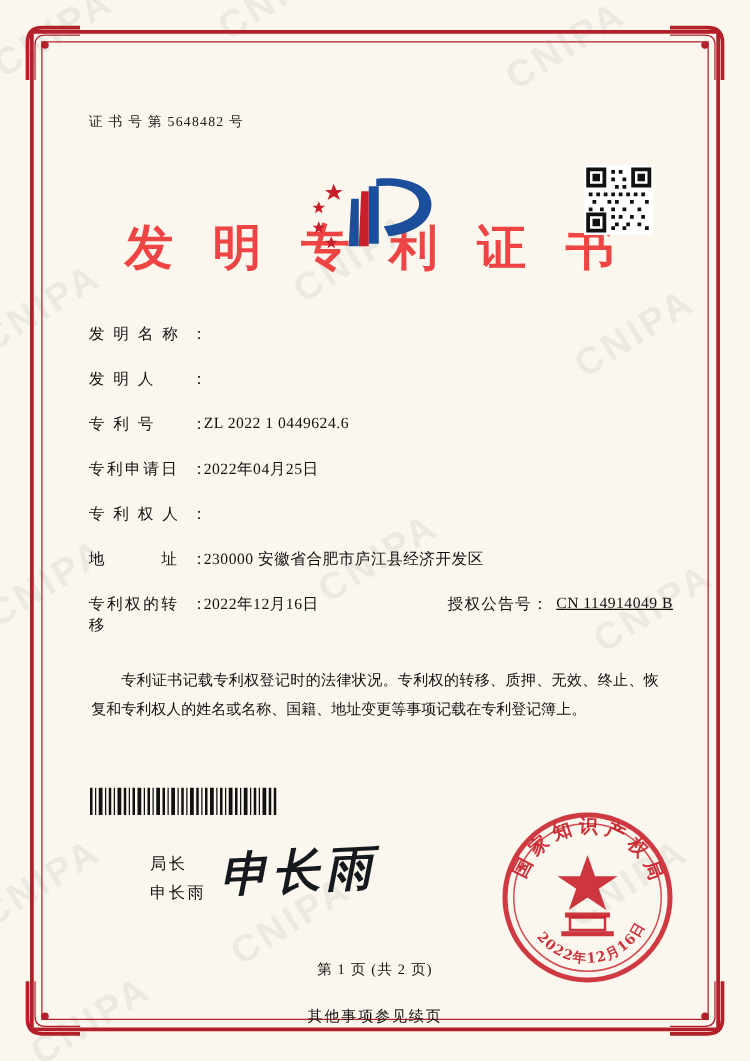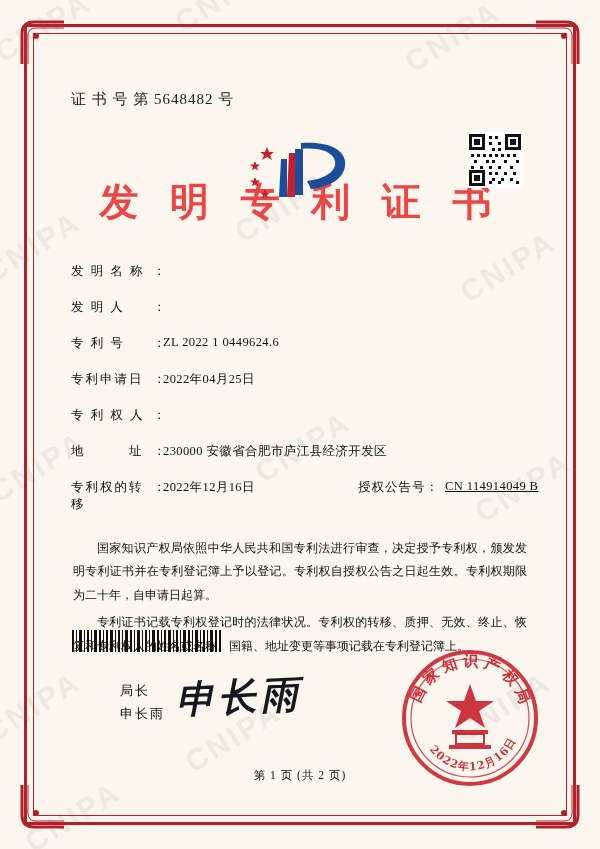--- a/index.html
+++ b/index.html
@@ -60,21 +60,21 @@
   .corner.br { right: 20px; bottom: 20px; transform: scale(-1,-1); }
 
   .content {
     position: absolute;
     left: 55px;
     top: 60px;
     width: 490px;
   }
 
   .cert-no {
-    font-size: 15px;
+    font-size: 11px;
     color: #1a1a1a;
     letter-spacing: 1px;
     margin-left: 16px;
     margin-top: 30px;
   }
 
   .logo-wrap {
     position: absolute;
     left: 50%;
     top: 75px;
@@ -377,21 +377,20 @@
         <div class="field-label">专利权的转移</div>
         <div class="field-colon">：</div>
         <div class="field-value">2022年12月16日</div>
         <div class="field-label2">授权公告号：</div>
         <div class="field-value" style="width:150px; padding-left:6px;text-decoration:underline;">CN 114914049 B</div>
       </div>
 
     </div>
 
     <div class="paragraphs">
-      <p>国家知识产权局依照中华人民共和国专利法进行审查，决定授予专利权，颁发发明专利证书并在专利登记簿上予以登记。专利权自授权公告之日起生效。专利权期限为二十年，自申请日起算。</p>
       <p>专利证书记载专利权登记时的法律状况。专利权的转移、质押、无效、终止、恢复和专利权人的姓名或名称、国籍、地址变更等事项记载在专利登记簿上。</p>
     </div>
 
   </div>
 
   <div class="barcode">
     <svg width="150" height="22" viewBox="0 0 150 22">
       <g fill="#111">
         <rect x="0" y="0" width="2" height="22"></rect>
           <rect x="4" y="0" width="1" height="22"></rect>
@@ -460,14 +459,15 @@
       </text>
 
       <path id="sealBottom" d="M 26 96 A 50 50 0 0 0 114 96" fill="none"></path>
       <text font-family="'DejaVu Serif',serif" font-size="11" font-weight="bold" fill="#c8202a" opacity="0.9" letter-spacing="1">
         <textPath href="#sealBottom" startOffset="6%">2022年12月16日</textPath>
       </text>
     </svg>
   </div>
 
   <div class="page-no">第 1 页 (共 2 页)</div>
+  <div class="footer-note">其他事项参见续页</div>
 
 </div>
 
 </body></html>

